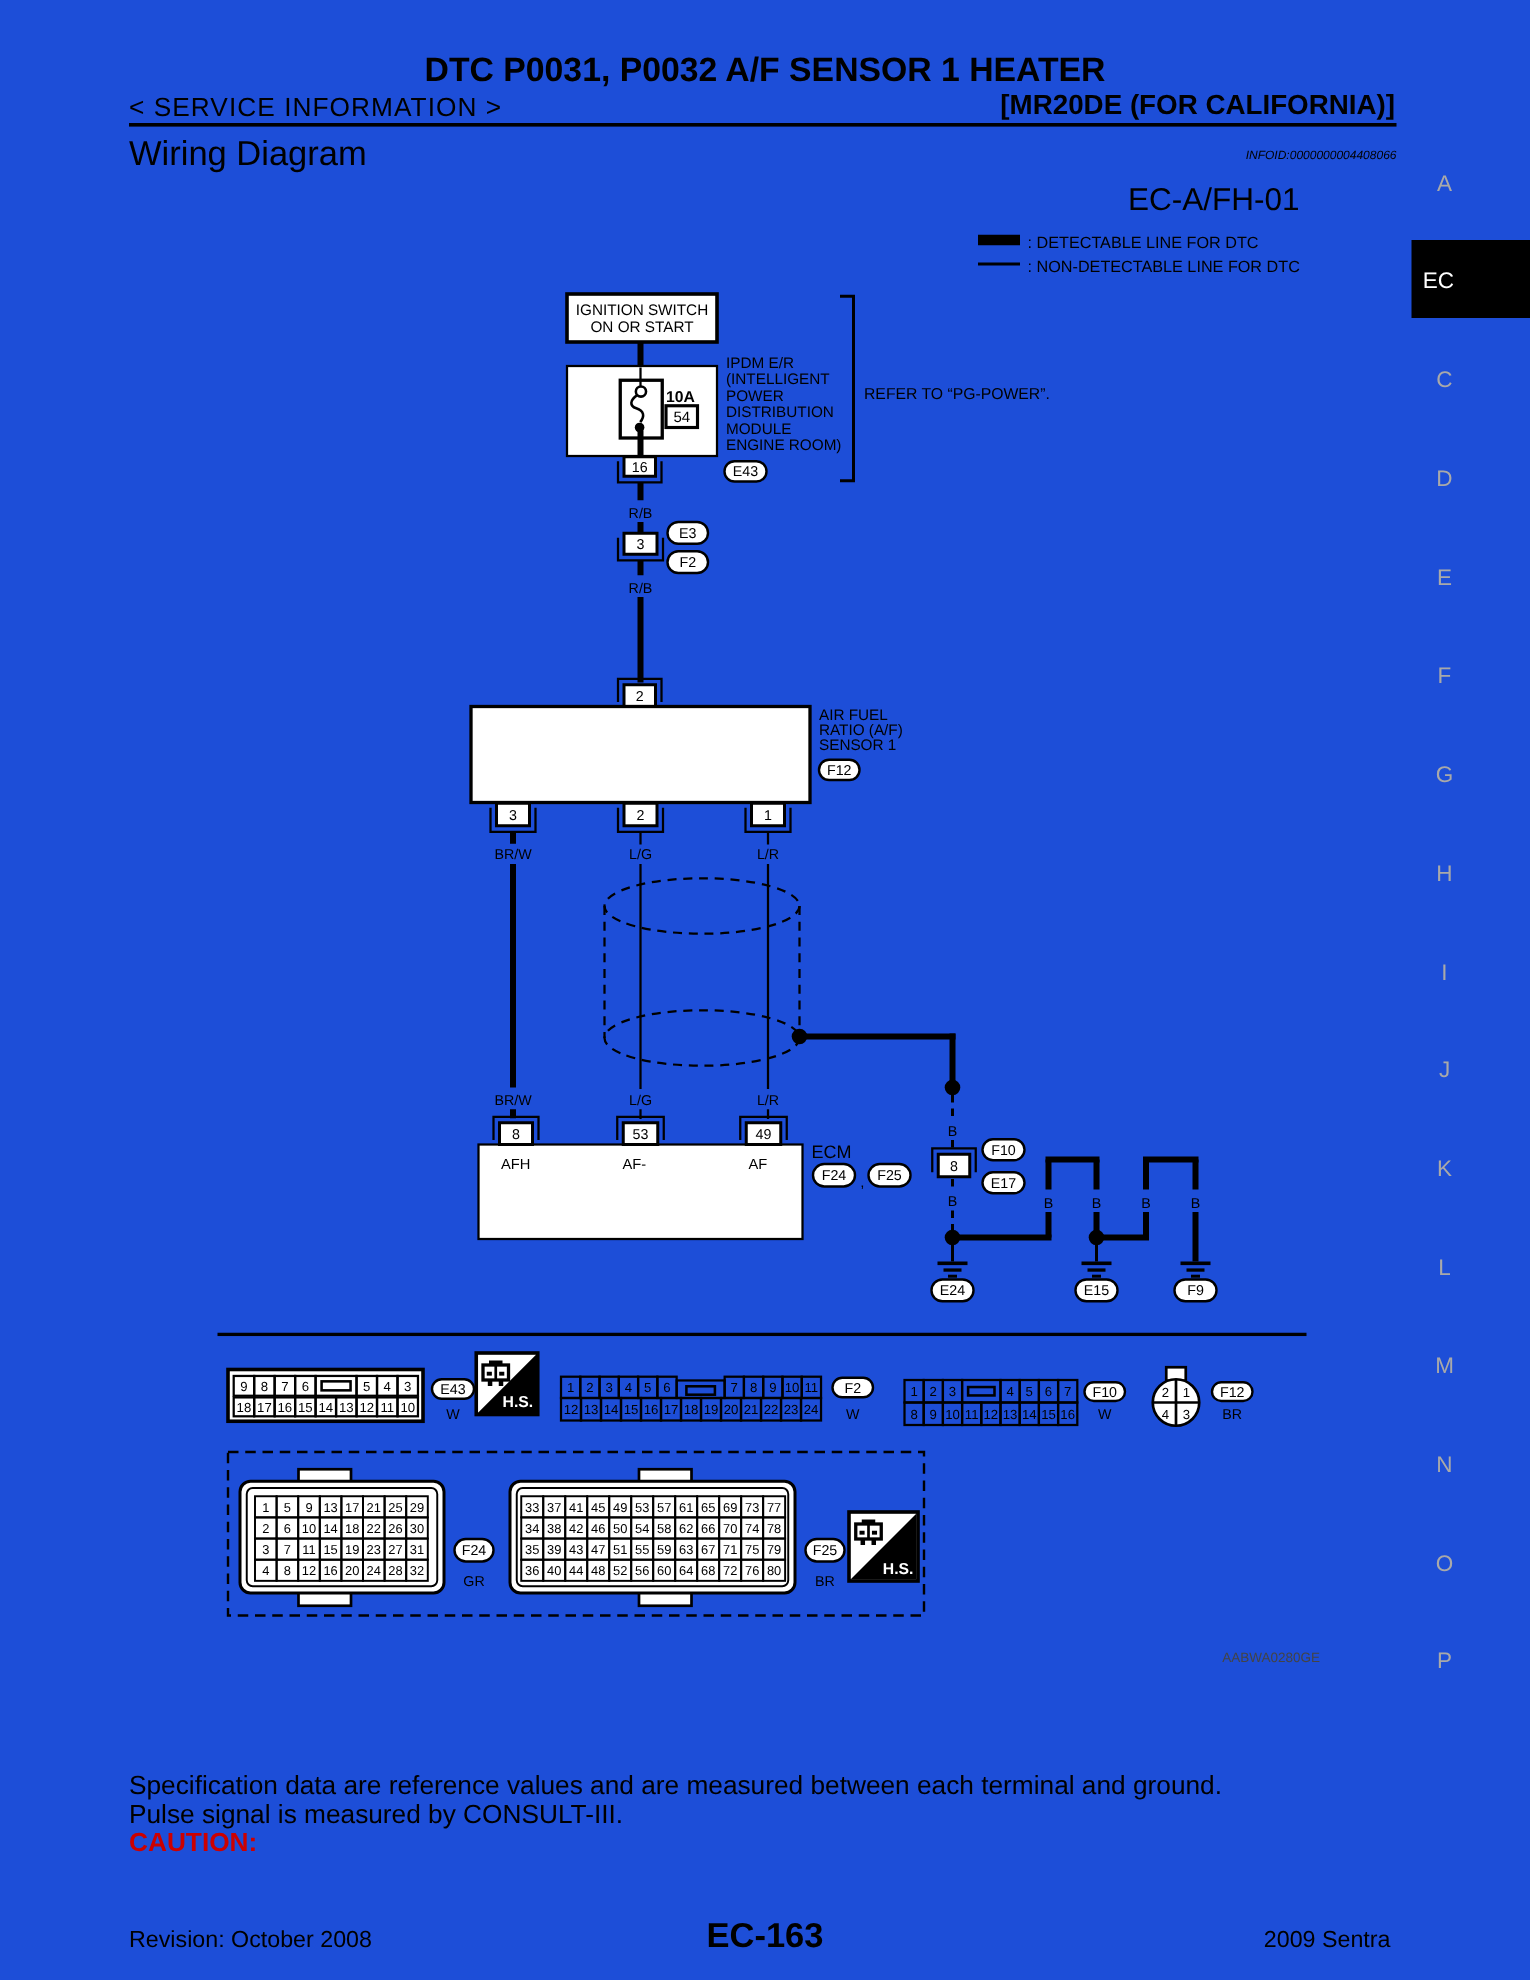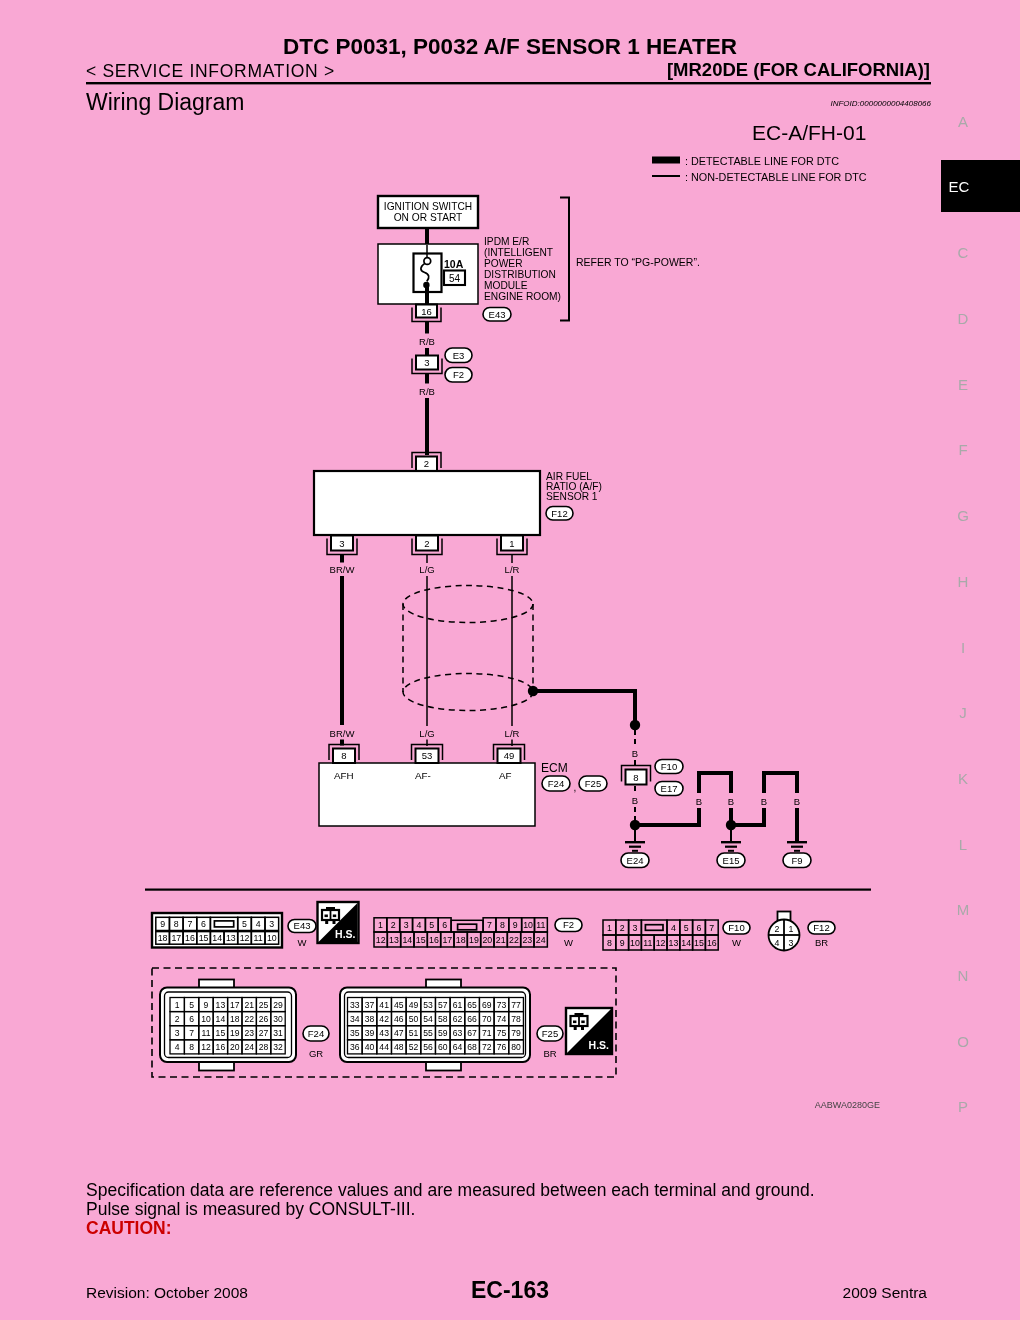--- a/index.html
+++ b/index.html
@@ -1,16 +1,16 @@
 <!DOCTYPE html>
 <html><head>
 <meta charset="utf-8">
 <style>
 html,body{margin:0;padding:0;background:#fff;}
-#page{position:relative;width:1020px;height:1320px;background:#f9a8d4;overflow:hidden;}
+#page{position:relative;width:1020px;height:1320px;background:#1d4ed8;overflow:hidden;}
 svg{font-family:"Liberation Sans", sans-serif;}
 </style>
 </head>
 <body>
 <div id="page">
 <svg width="1020" height="1320" viewBox="0 0 1020 1320">
 
 <text x="510" y="54" font-size="22.5" text-anchor="middle" font-weight="bold" fill="#000">DTC P0031, P0032 A/F SENSOR 1 HEATER</text>
 
 <text x="86" y="77" font-size="17.5" fill="#000" letter-spacing="0.7">&lt; SERVICE INFORMATION &gt;</text>

